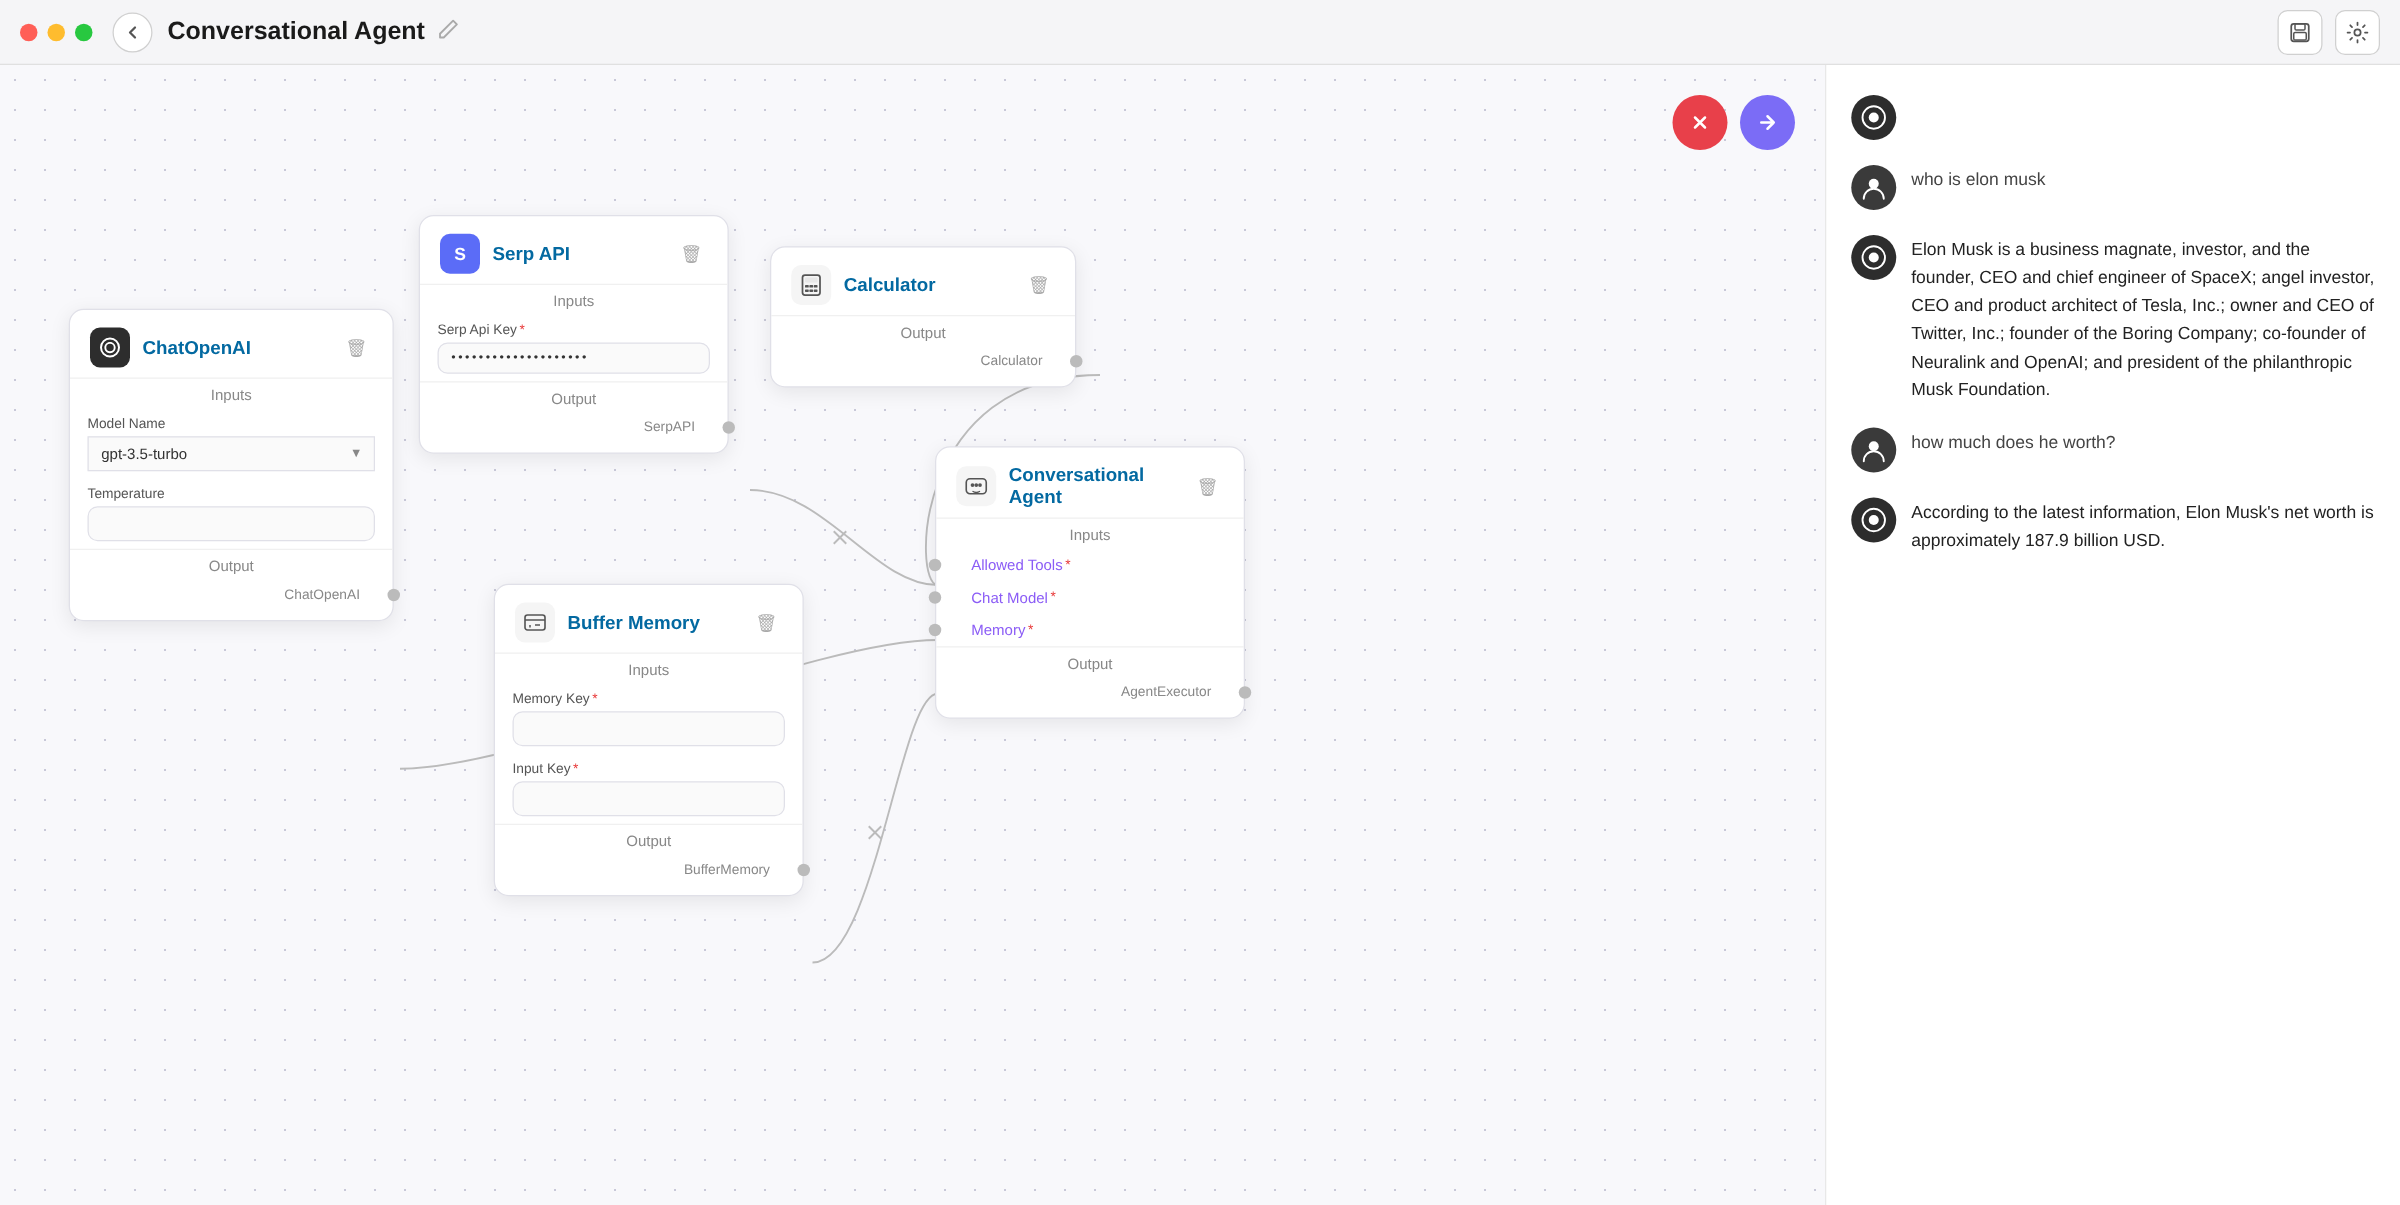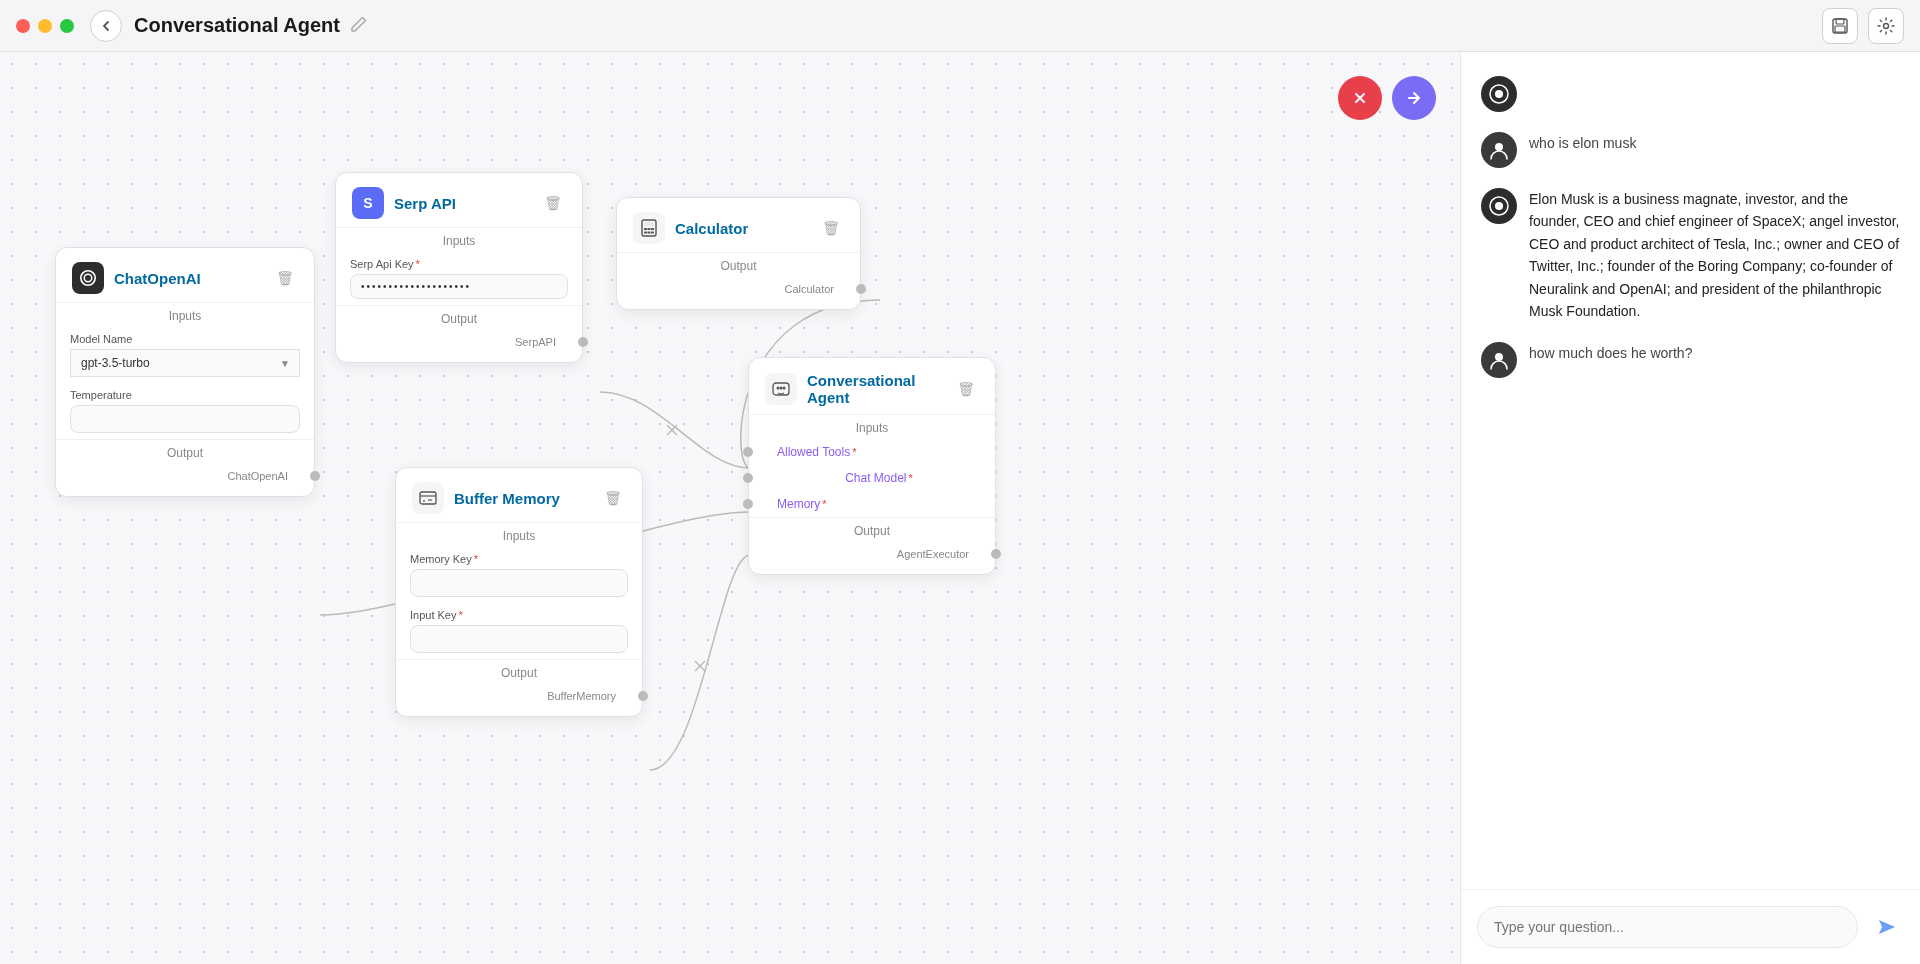--- a/index.html
+++ b/index.html
@@ -574,21 +574,21 @@
           <span class="node-delete-btn">🗑</span>
         </div>
         <div class="node-section-label">Inputs</div>
 
         <div class="conv-input-row" style="position:relative; padding: 6px 14px 6px 20px;">
           <div class="conv-input-dot"></div>
           <span class="conv-input-label">Allowed Tools</span>
           <span class="required-dot">*</span>
         </div>
 
-        <div class="conv-input-row" style="position:relative; padding: 6px 14px 6px 20px; justify-content: center;">
+        <div class="conv-input-row" style="position:relative; padding: 6px 14px 6px 20px;">
           <div class="conv-input-dot"></div>
           <span class="conv-input-label">Chat Model</span>
           <span class="required-dot">*</span>
         </div>
 
         <div class="conv-input-row" style="position:relative; padding: 6px 14px 6px 20px;">
           <div class="conv-input-dot"></div>
           <span class="conv-input-label">Memory</span>
           <span class="required-dot">*</span>
         </div>
@@ -636,26 +636,27 @@
         <div class="chat-message user-message">
           <div class="chat-avatar chat-avatar-user">
             <svg width="22" height="22" viewBox="0 0 22 22" fill="white">
               <circle cx="11" cy="8" r="4" fill="white"></circle>
               <path d="M3 20c0-4.4 3.6-8 8-8s8 3.6 8 8" stroke="white" stroke-width="1.5" fill="none" stroke-linecap="round"></path>
             </svg>
           </div>
           <div class="chat-bubble">how much does he worth?</div>
         </div>
 
-
-      </div>
-
-      <div class="chat-input-area">
-        <input class="chat-input" type="text" placeholder="Type your question..." style="">
-        <button class="send-btn">
-          <svg width="22" height="22" viewBox="0 0 22 22" fill="none">
-            <path d="M20 11L4 4l3 7-3 7 16-7z" fill="#6c9ef8"></path>
-          </svg>
-        </button>
-      </div>
+        <div class="chat-message">
+          <div class="chat-avatar chat-avatar-ai">
+            <svg width="22" height="22" viewBox="0 0 22 22" fill="white">
+              <circle cx="11" cy="11" r="9" stroke="white" stroke-width="1.5" fill="none"></circle>
+              <circle cx="11" cy="11" r="4" fill="white"></circle>
+            </svg>
+          </div>
+          <div class="chat-bubble">According to the latest information, Elon Musk's net worth is approximately 187.9 billion USD.</div>
+        </div>
+
+      </div>
+
     </div>
   </div>
 </div>
 
 </body></html>

